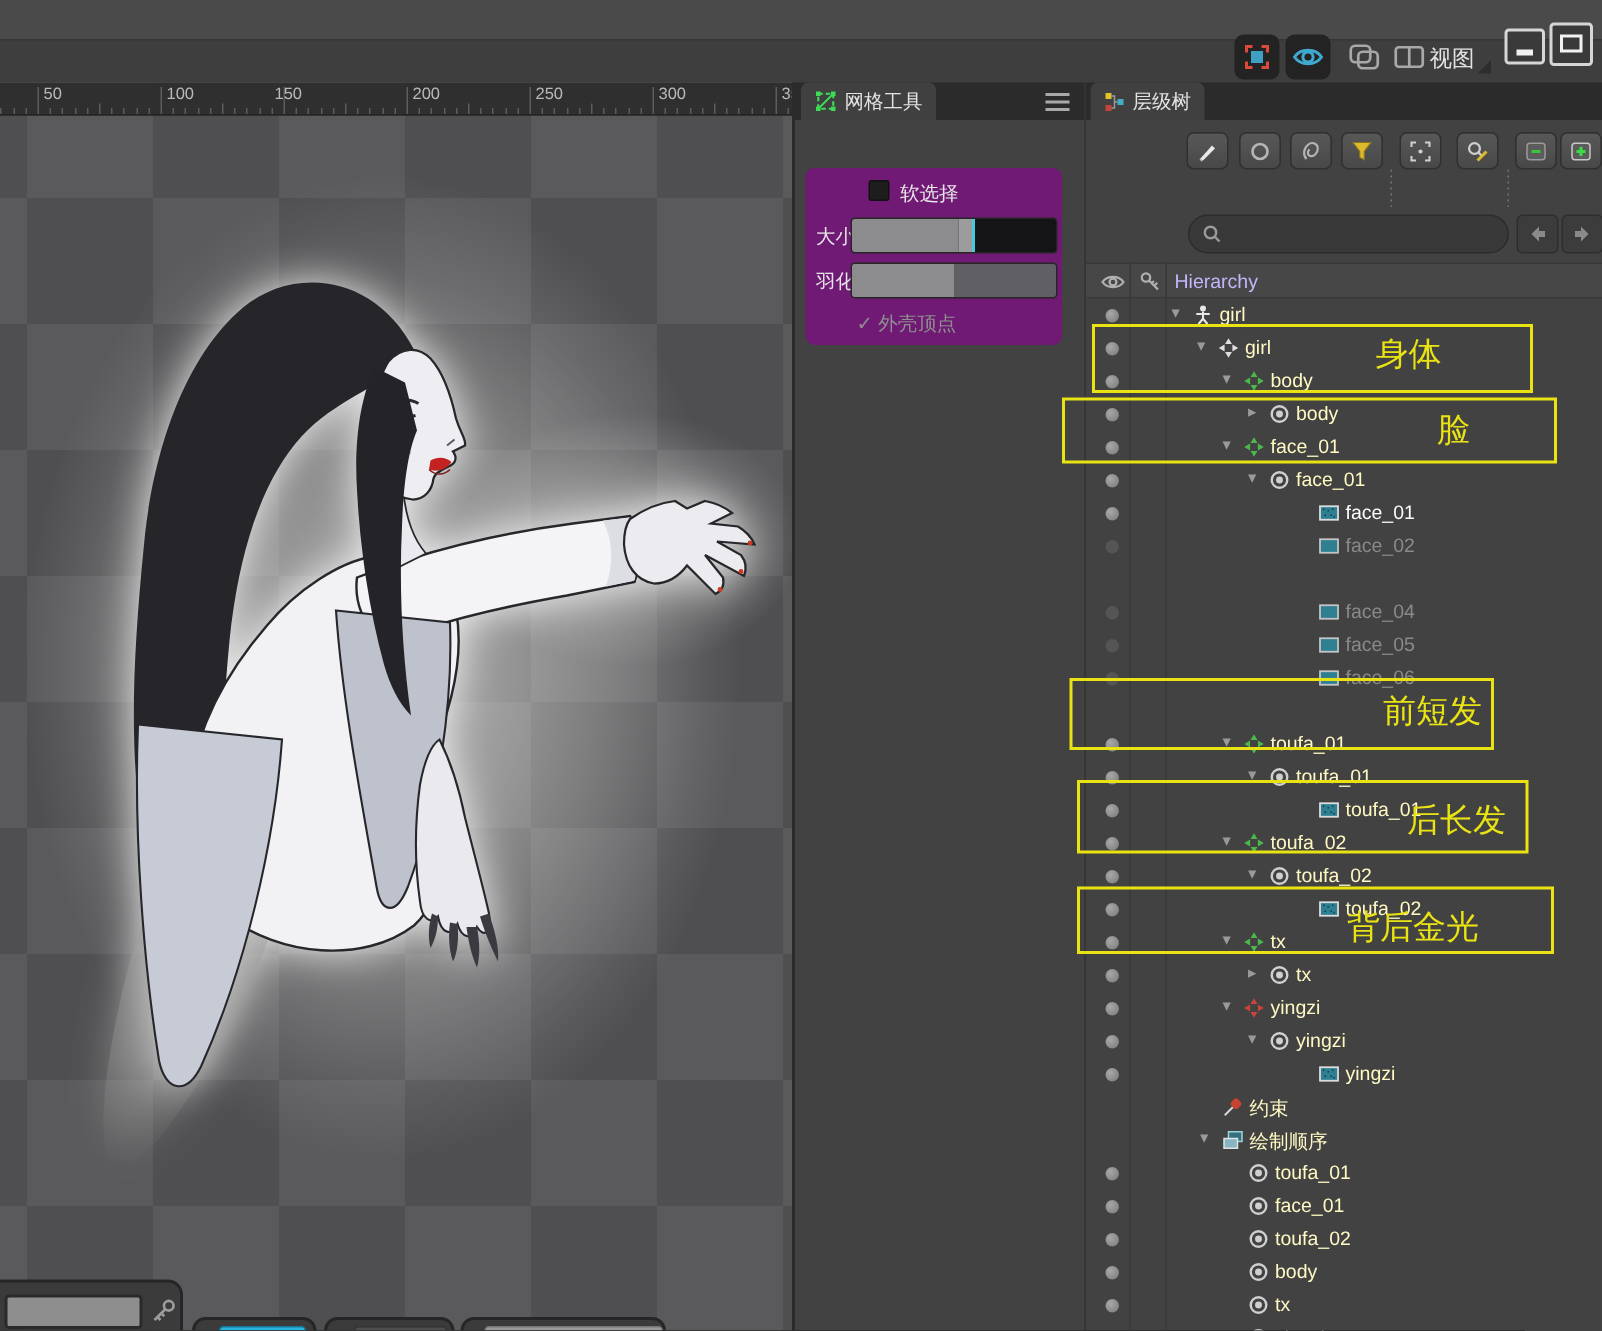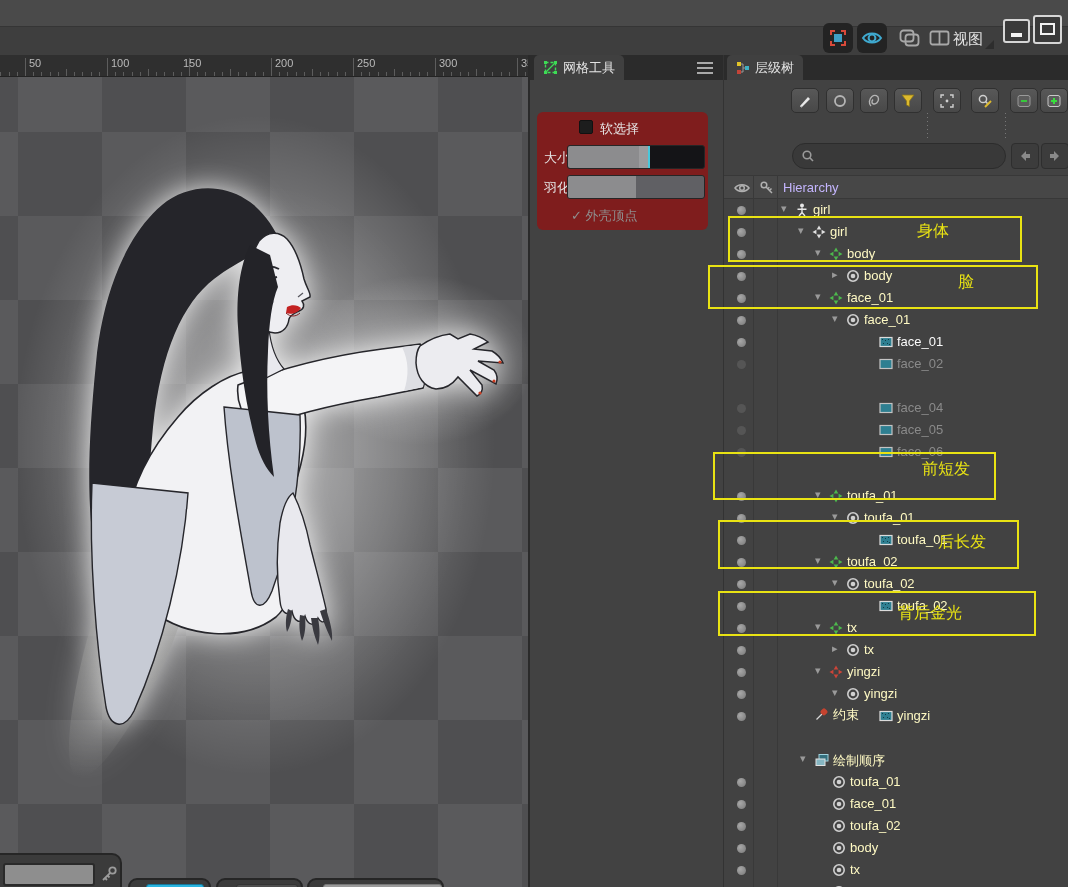--- a/index.html
+++ b/index.html
@@ -44,21 +44,21 @@
 
   
   .tabstrip { position:absolute; top:55px; height:25px; background:#2b2b2b; }
   .tab { position:absolute; top:0; height:25px; background:#404040; border-radius:5px 5px 0 0; display:flex; align-items:center; gap:5px; padding:0 9px; }
   .tab-label { font-size:13px; color:#e3e3e3; white-space:nowrap; }
   .panel-body { position:absolute; background:#424242; }
   .hamburger { position:absolute; width:16px; height:12px; }
   .hamburger i { display:block; height:2px; background:#a9a9a9; margin-bottom:3px; }
 
   
-  .mesh-box { position:absolute; left:7px; top:32px; width:171px; height:118px; background:#7f1d1d; border-radius:6px; }
+  .mesh-box { position:absolute; left:7px; top:32px; width:171px; height:118px; background:#701a75; border-radius:6px; }
   .chk { position:absolute; width:14px; height:14px; background:#1d1d1d; border:1px solid #111; border-radius:2px; }
   .m-label { position:absolute; font-size:13px; color:#e6e6e6; }
   .m-label.dim { color:#8f8f8f; }
   .slider { position:absolute; width:138px; height:24px; border:1px solid #262626; border-radius:3px; overflow:hidden; }
   .slider .fill { position:absolute; left:0; top:0; bottom:0; background:#8c8c8e; }
   .slider .handle { position:absolute; top:0; bottom:0; width:11px; background:#9c9c9e; border-right:2px solid #49c8dc; }
   .checkmark { font-size:13px; color:#8f8f8f; }
 
   
   .h-btn { position:absolute; width:28px; height:25px; border-radius:5px; background:linear-gradient(#585858,#484848); border:1px solid #303030; display:flex; align-items:center; justify-content:center; }
@@ -76,21 +76,21 @@
           background:radial-gradient(circle at 35% 35%, #a8a8a8, #787878); }
   .vdot.off { background:#555; }
   .exp { position:absolute; top:3px; font-size:11px; color:#9a9a9a; }
   .ticon { position:absolute; top:4px; width:14px; height:14px; }
   .tlabel { position:absolute; top:3px; font-size:13px; color:#fef9c3; white-space:nowrap; }
   .trow.s-dim .tlabel { color:#8a8a8a; }
   .trow.s-bright .tlabel { color:#fbfbfb; }
 
   
   .ann { position:absolute; border:2px solid #e9e313; pointer-events:none; }
-  .ann-label { position:absolute; font-size:16px; color:#e9e313; pointer-events:none; white-space:nowrap; }
+  .ann-label { position:absolute; font-size:22px; color:#e9e313; pointer-events:none; white-space:nowrap; }
 
   .seam-v { position:absolute; top:55px; bottom:0; background:#2a2a2a; }
 </style>
 </head>
 <body>
 
 <div class="stage">
 
   <div class="titlebar"></div>
   <div class="topbar"></div>
@@ -612,21 +612,21 @@
                 <rect x="3" y="4" width="1" height="1"></rect>
                 <rect x="6" y="5" width="1" height="1"></rect>
                 <rect x="9" y="4" width="1" height="1"></rect>
                 <rect x="4" y="8" width="1" height="1"></rect>
                 <rect x="8" y="8" width="1" height="1"></rect>
                 <rect x="10" y="9" width="1" height="1"></rect>
               </g>
             </svg></span>
           <span class="tlabel" style="left: 173px;">yingzi</span>
         </div>
-        <div class="trow s-normal" style="top: 504px;">
+        <div class="trow s-normal" style="top: 528px;">
           <span class="ticon" style="left: 91px;"><svg width="14" height="14" viewBox="0 0 14 14">
               <path d="M1.5,12.5 L7,7" stroke="#d8d8d8" stroke-width="1.3"></path>
               <rect x="5.8" y="1.8" width="6.2" height="6.2" rx="2" transform="rotate(45 9 5)" fill="#c5432f"></rect>
             </svg></span>
           <span class="tlabel" style="left: 109px;">约束</span>
         </div>
         <div class="trow s-normal" style="top: 550px;">
           <span class="exp" style="left: 76px;">▾</span>
           <span class="ticon" style="left: 91px;"><svg width="14" height="14" viewBox="0 0 14 14">
               <rect x="4" y="1.5" width="9" height="6.5" fill="#35707e" stroke="#9fd2de" stroke-width="1"></rect>

